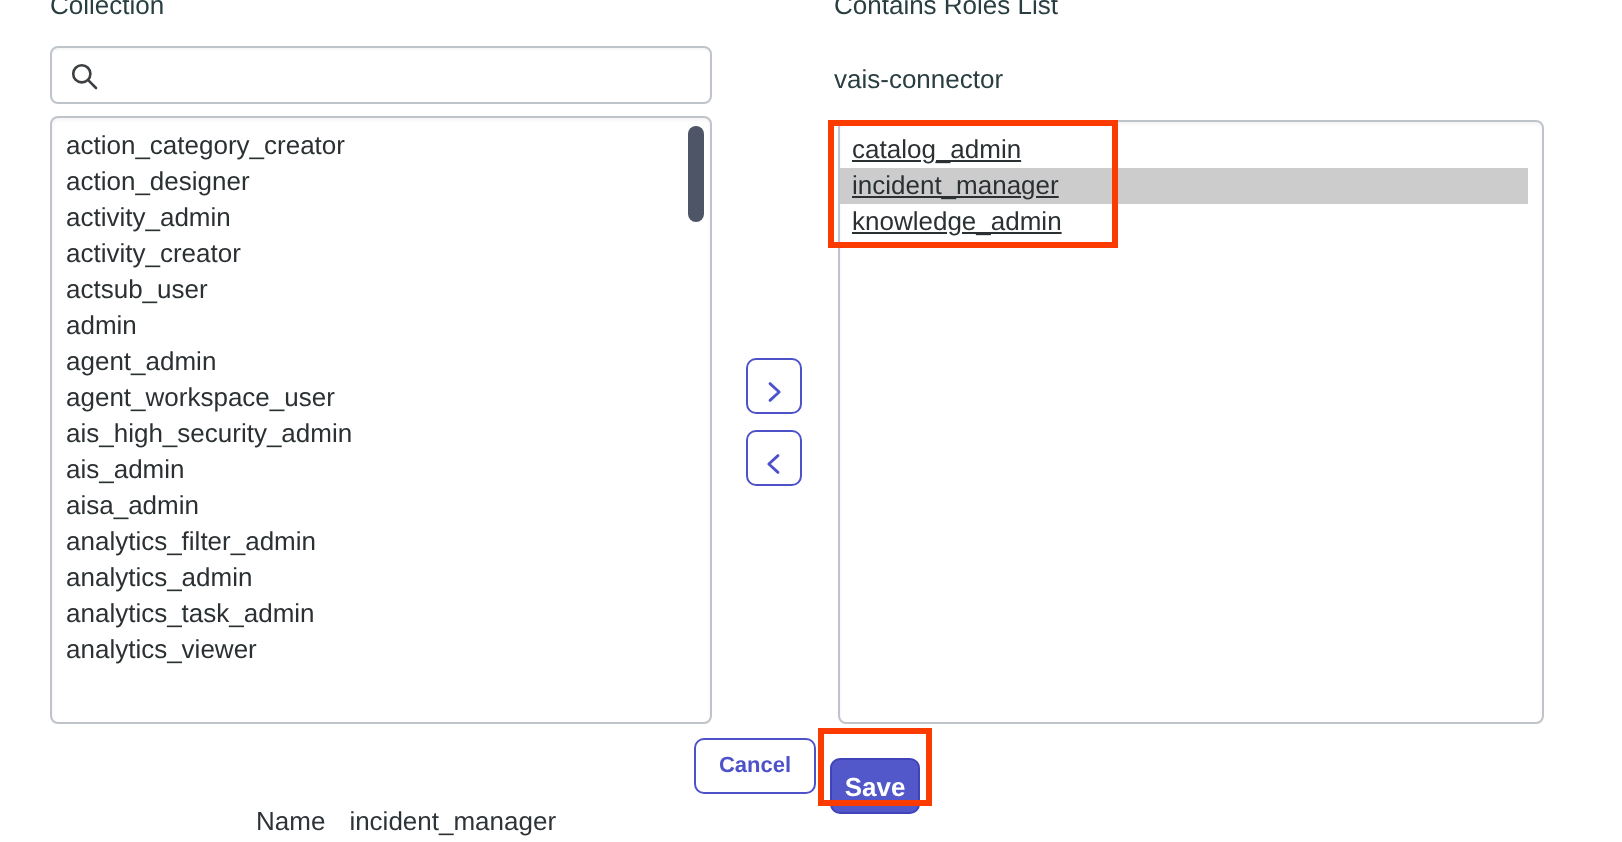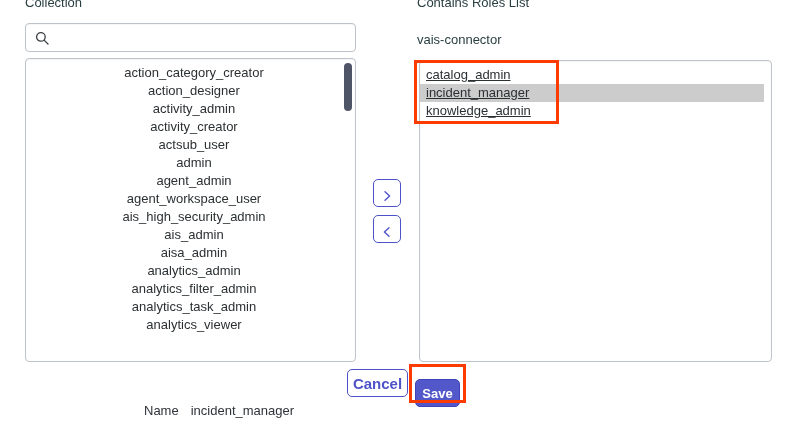--- a/index.html
+++ b/index.html
@@ -79,21 +79,20 @@
     border-radius: 4px;
     background: #ffffff;
     overflow: hidden;
     box-shadow: inset 0 1px 2px rgba(0,0,0,0.05);
   }
   #available-list {
     left: 25px;
     top: 58px;
     width: 331px;
     height: 304px;
-    text-align: center;
   }
   #selected-list {
     left: 419px;
     top: 60px;
     width: 353px;
     height: 302px;
   }
   .list-scroll {
     position: absolute;
     left: 0; right: 0; top: 0; bottom: 0;
@@ -153,21 +152,21 @@
     left: 347px;
     top: 369px;
     width: 61px;
     height: 28px;
     box-sizing: border-box;
     border: 1px solid #4e52c8;
     border-radius: 5px;
     background: #ffffff;
     color: #4e52c8;
     font-family: "Liberation Sans", sans-serif;
-    font-size: 15px;
+    font-size: 11px;
     font-weight: bold;
     cursor: pointer;
     padding: 0;
   }
   #save-btn {
     position: absolute;
     left: 415px;
     top: 369px;
     width: 45px;
     height: 28px;
@@ -186,21 +185,21 @@
 
   
   #name-row {
     position: absolute;
     left: 128px;
     top: 403px;
     font-size: 13px;
     color: #2e3338;
     white-space: nowrap;
   }
-  #name-row .k { margin-right: 12px; margin-left: 16px; }
+  #name-row .k { margin-right: 12px; }
 
   
   .annot {
     position: absolute;
     box-sizing: border-box;
     border: 3px solid #fb3b00;
     background: transparent;
     pointer-events: none;
   }
   #annot-roles { left: 414px; top: 60px; width: 145px; height: 64px; }
@@ -227,22 +226,22 @@
       <div class="opt">action_designer</div>
       <div class="opt">activity_admin</div>
       <div class="opt">activity_creator</div>
       <div class="opt">actsub_user</div>
       <div class="opt">admin</div>
       <div class="opt">agent_admin</div>
       <div class="opt">agent_workspace_user</div>
       <div class="opt">ais_high_security_admin</div>
       <div class="opt">ais_admin</div>
       <div class="opt">aisa_admin</div>
+      <div class="opt">analytics_filter_admin</div>
       <div class="opt">analytics_admin</div>
-      <div class="opt">analytics_filter_admin</div>
       <div class="opt">analytics_task_admin</div>
       <div class="opt">analytics_viewer</div>
     </div>
   <div id="avail-scrollbar"></div>
 </div>
 
 <button id="xfer-right" class="xfer-btn">
   <span>
     <svg width="14" height="14" viewBox="0 0 14 14" fill="none" stroke="#4e52c8" stroke-width="1.4" stroke-linecap="round" stroke-linejoin="round">
       <polyline points="5,2.8 9.6,7 5,11.2"></polyline>

